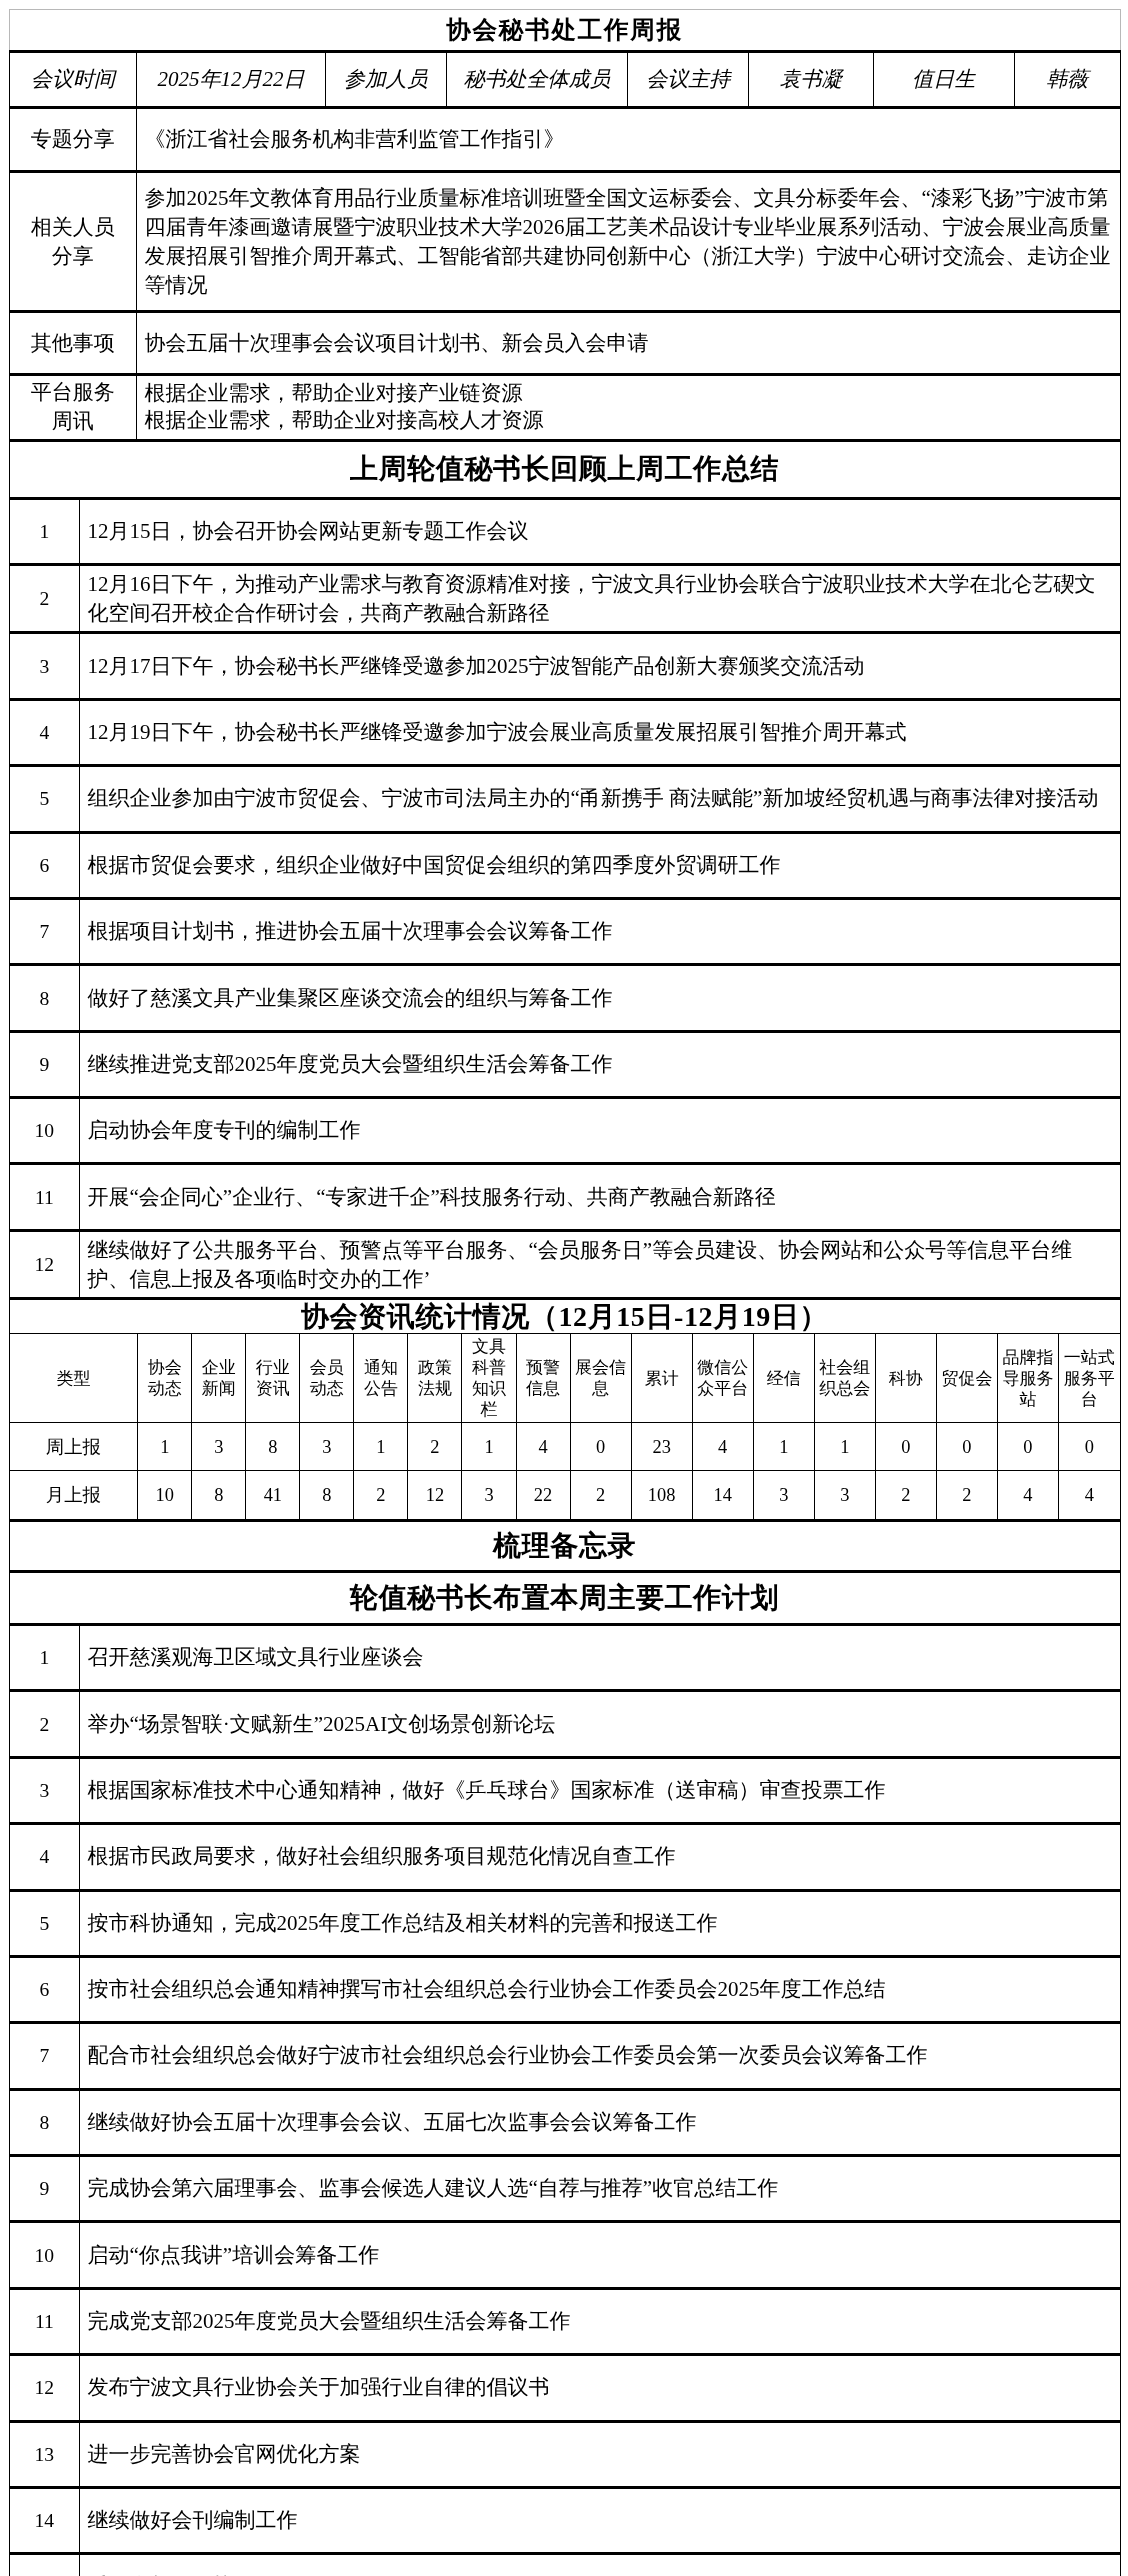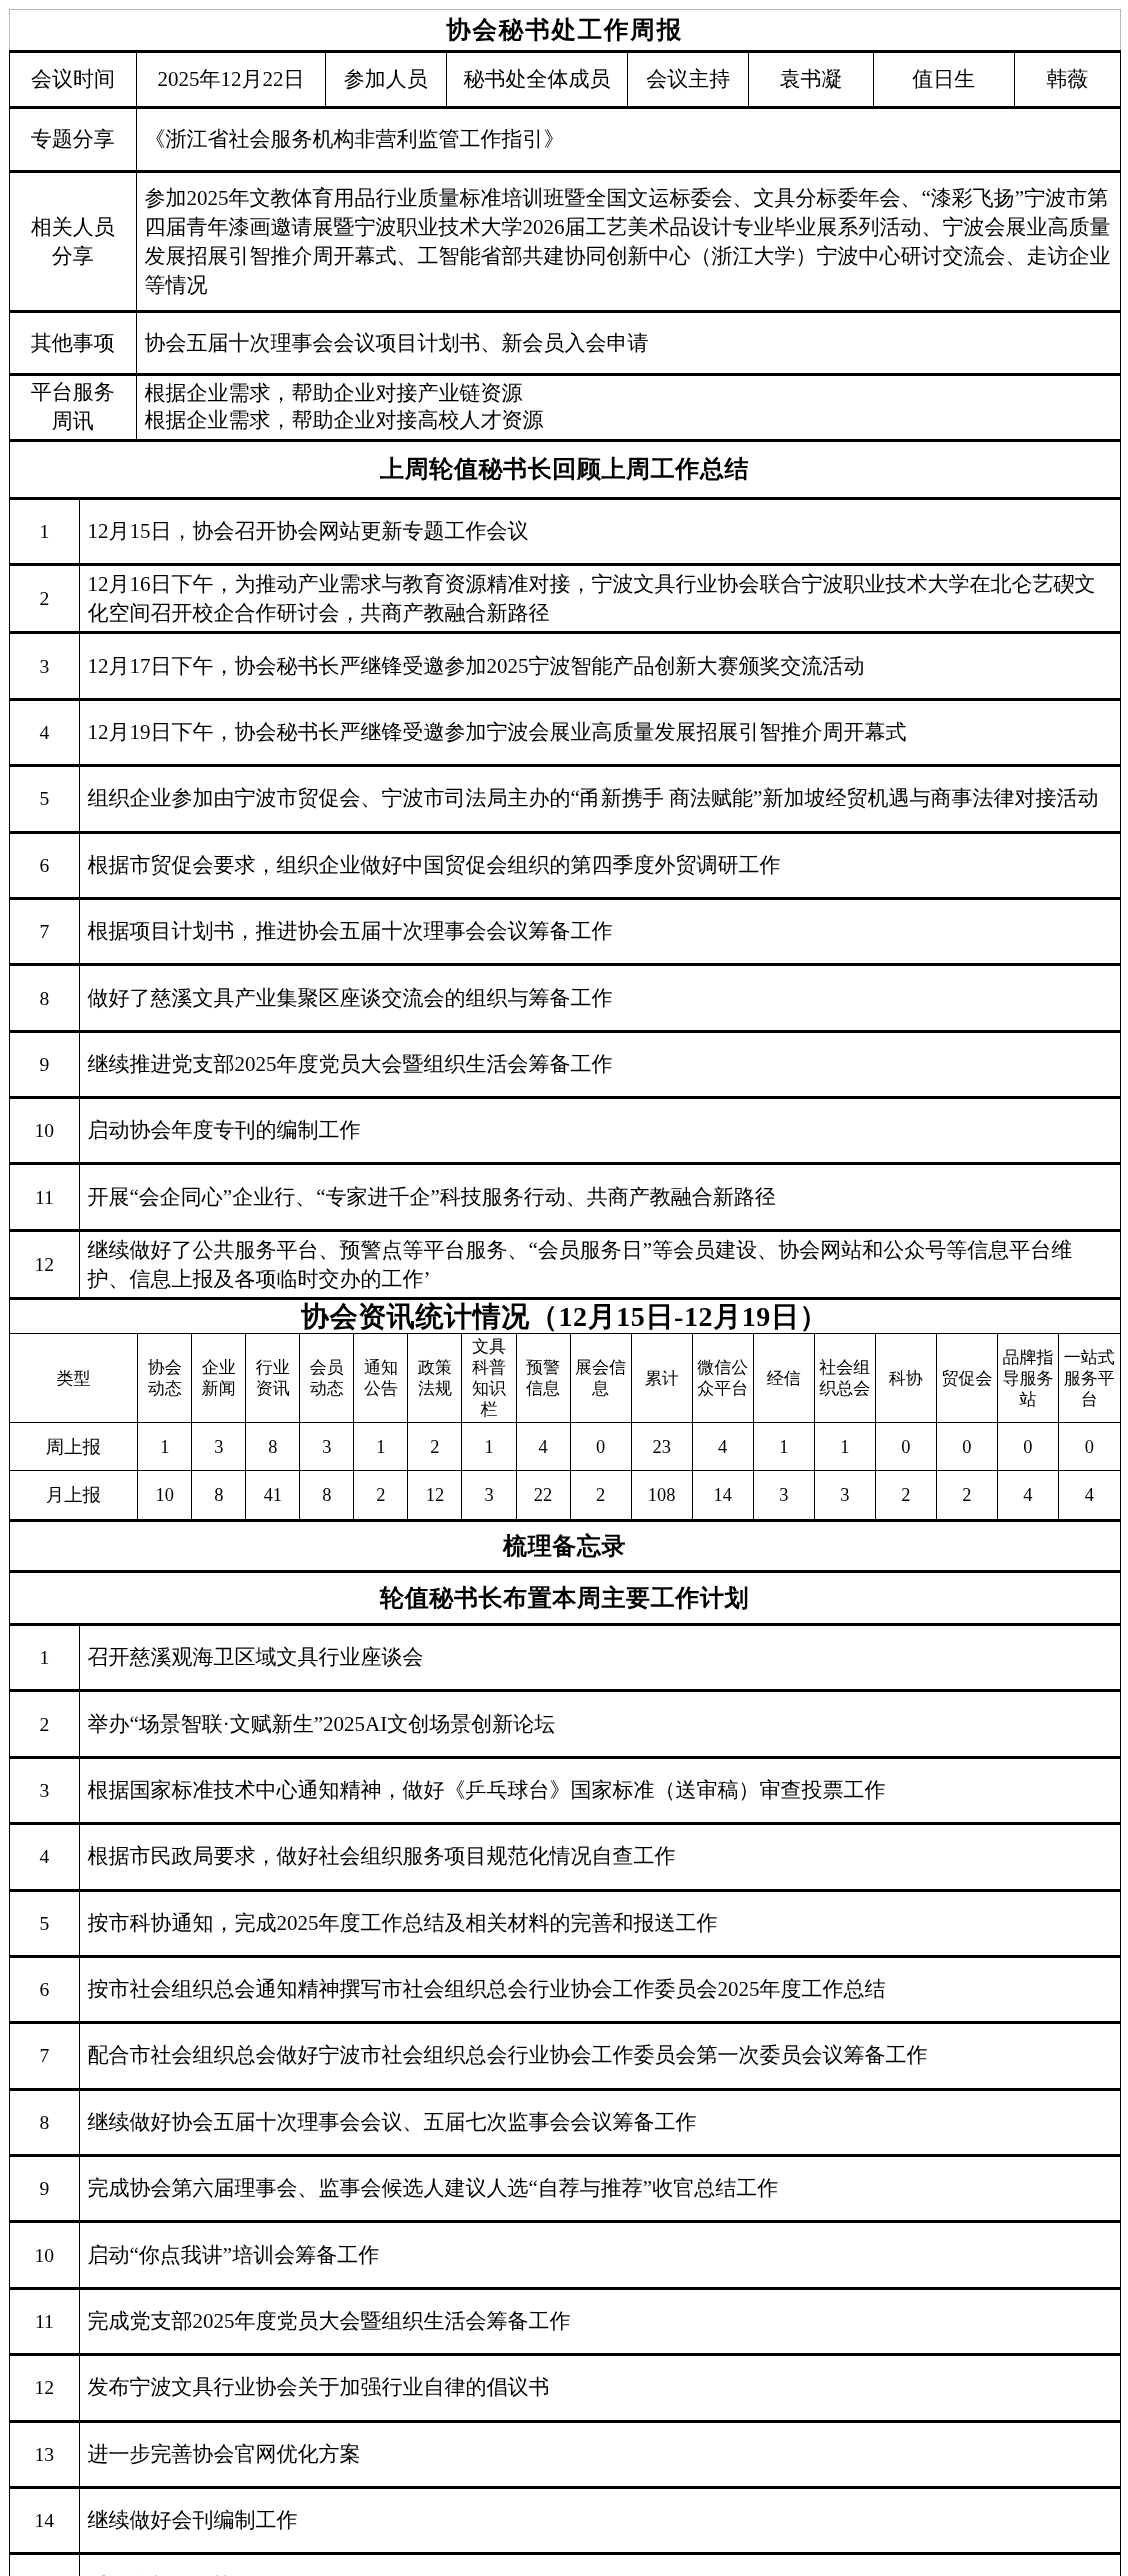--- a/index.html
+++ b/index.html
@@ -3,31 +3,31 @@
 <meta charset="utf-8">
 <style>
   html,body{margin:0;padding:0;background:#fff;color:#000;}
   body{width:1129px;font-family:"Liberation Serif","DejaVu Serif",serif;}
   .sheet{margin:8.6px 0 0 8.6px;width:1112px;}
   .title-row{border:1.2px solid #b8b8b8;border-bottom:none;height:40px;display:flex;align-items:center;justify-content:center;font-size:24.5px;font-weight:bold;letter-spacing:1.8px;}
   .main{border:1.2px solid #000;border-top:3.7px solid #000;border-bottom:1.8px solid #000;}
   table{width:100%;border-collapse:collapse;table-layout:fixed;}
   td{border-left:1.2px solid #000;vertical-align:middle;font-size:21px;line-height:29px;word-break:break-all;padding:3.7px 7.4px;}
   td:first-child{border-left:none;}
-  .t-info{border-bottom:3.1px solid #000;}
+  .t-info{border-bottom:3.1px solid #000;font-style:italic;}
   .t-info td{text-align:center;height:48px;padding:2.5px 3.7px;}
   .t-labeled{border-bottom:3.1px solid #000;}
   .t-labeled tr + tr td{border-top:3.1px solid #000;}
   .lbl{text-align:center;padding:2.5px 12.3px;}
   .r-topic td{height:54px;}
   .r-related td{height:130px;}
   .r-other td{height:52px;}
   .r-platform td{height:51px;}
   .r-platform .txt div{line-height:27px;}
-  .sec-header{border-bottom:3.1px solid #000;display:flex;align-items:center;justify-content:center;font-weight:bold;font-size:24px;height:55px;letter-spacing:0.6px;}
+  .sec-header{border-bottom:3.1px solid #000;display:flex;align-items:center;justify-content:center;font-weight:bold;font-size:28px;height:55px;letter-spacing:0.6px;}
   .stats-title{height:33px;font-size:28px;border-bottom:1.8px solid #000;}
   .memo{height:48px;}
   .plan-h{height:50px;border-bottom:3.7px solid #000;}
   .t-list{border-bottom:3.1px solid #000;}
   .t-list tr + tr td{border-top:3.1px solid #000;}
   .t-list .num{text-align:center;font-size:19.6px;padding:2.5px 1.2px;}
   .t-list td{height:56px;}
   .c-num{width:70px;}
   .c-label{width:127px;}
   .t-stats{border-bottom:3.1px solid #000;}

